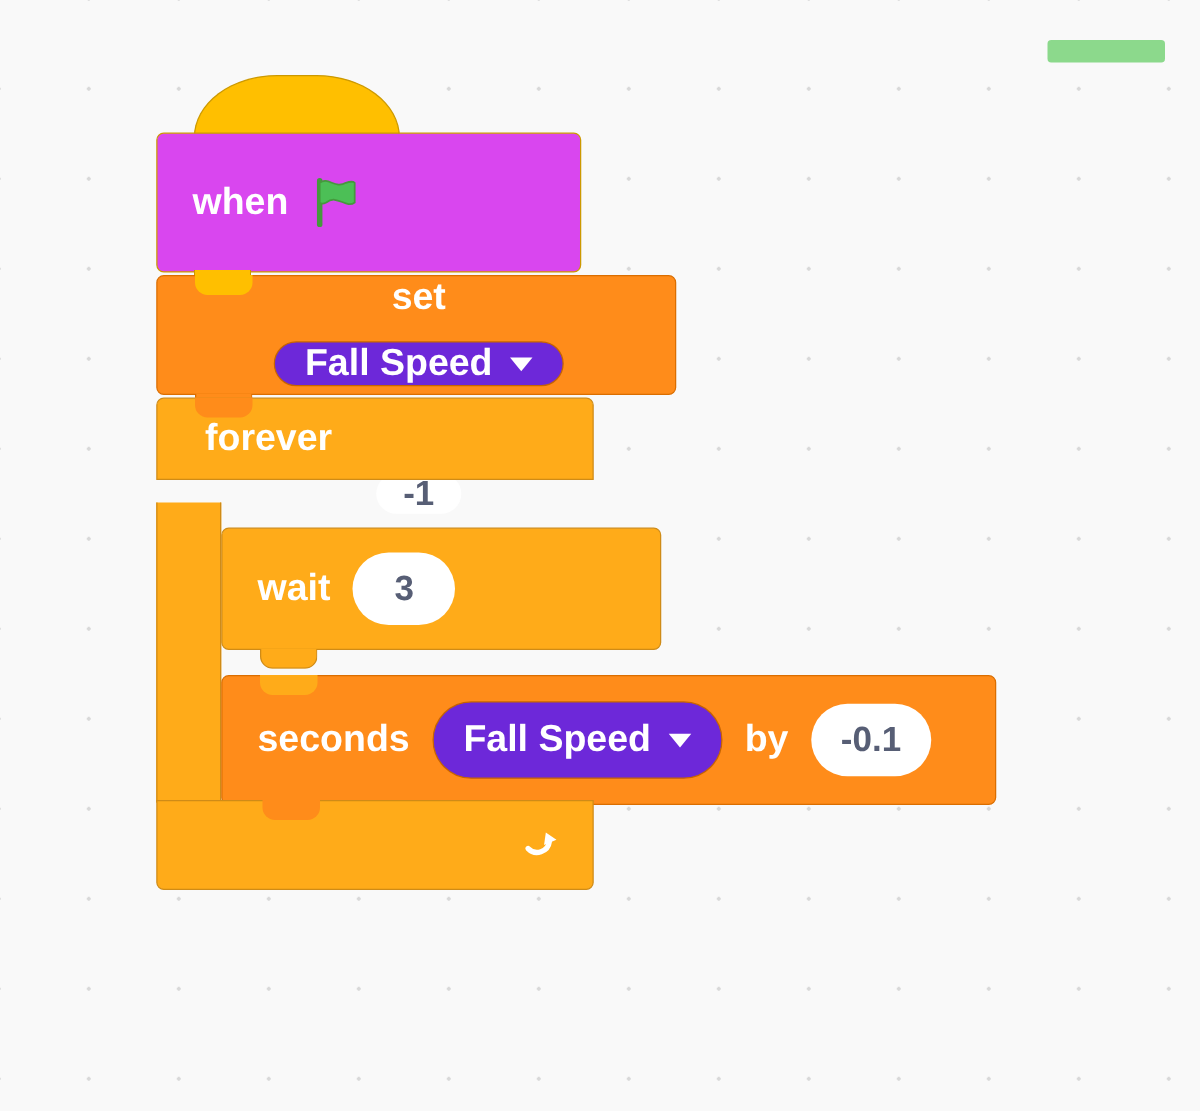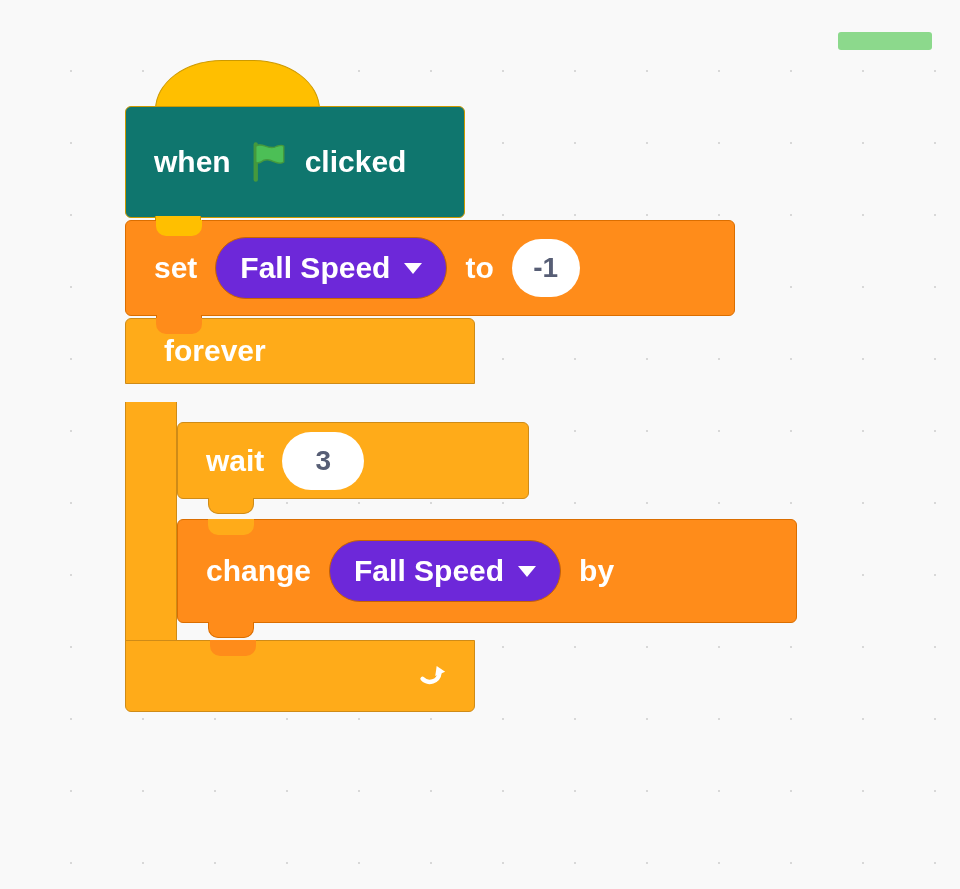--- a/index.html
+++ b/index.html
@@ -19,21 +19,21 @@
     
     .hat {
       position: relative;
       width: 340px;
       height: 158px;
     }
     .hat-body {
       position: absolute;
       left: 0; bottom: 0;
       width: 100%; height: 112px;
-      background: #0f766e;
+      background: #d946ef;
       border: 1.5px solid #cc9900;
       border-radius: 6px 6px 6px 6px;
       display: flex;
       align-items: center;
       padding-left: 28px;
       gap: 16px;
     }
     .hat-bump {
       position: absolute;
       left: 30px; top: 0;
@@ -117,21 +117,21 @@
       height: 58px;
       min-width: 68px;
       padding: 0 20px;
       display:flex; align-items:center; justify-content:center;
       color:#575e75;
       font-size:28px;
       font-weight:600;
     }
 
     
-    .set-block { width: 610px; margin-top: 2px; }
+    .set-block { width: 416px; margin-top: 2px; flex-direction: column; }
 
     
     .cblock {
       position: relative;
       margin-top: 2px;
       width: 350px;
     }
     .c-top {
       background: #ffab19;
       border: 1.5px solid #cf8b17;
@@ -179,21 +179,21 @@
 
     .inner-stack {
       position:absolute;
       left:52px; top: 104px;
     }
     .wait-block {
       width: 352px;
       background:#ffab19;
       border:1.5px solid #cf8b17;
     }
-    .wait-block { height: 77px; }
+    .wait-block { height: 98px; }
     .wait-block .notch-bot { background:#ffab19; border:1.5px solid #cf8b17; border-top:none; }
 
     .change-block {
       width: 620px;
       height: 104px;
       margin-top: 20px;
       padding-right: 20px;
     }
     .change-block .notch-top {
       background:#ffab19;
@@ -218,21 +218,20 @@
   <div class="hat">
     <div class="hat-bump"></div>
     <div class="hat-body">
       <span class="label">when</span>
       <span class="flag-icon">
         <svg viewBox="0 0 24 24">
             <path fill="#45993d" d="M5 2 L5 22" stroke="#45993d" stroke-width="2.5" stroke-linecap="round"></path>
             <path fill="#4cbf56" stroke="#45993d" stroke-width="0.8" d="M5 3 C 9 0, 12 6, 17 3 C 20 2, 21 3, 21 3 L21 12 C 17 15, 13 8, 8 12 C 6 13, 5 12, 5 12 Z"></path>
           </svg>
       </span>
-      <span class="label">clicked</span>
     </div>
     <div class="notch-bottom"></div>
   </div>
 
   <div class="block set-block">
     <div class="notch-top" style="background:#ffbf00;"></div>
     <span>set</span>
     <div class="dropdown">
       <span>Fall Speed</span>
       <span class="caret"></span>
@@ -255,26 +254,29 @@
       <div class="block wait-block">
         <span>wait</span>
         <div class="num-input" style="min-width:82px;">
           <span>3</span>
         </div>
         <div class="notch-bot"></div>
       </div>
 
       <div class="block change-block">
         <div class="notch-top"></div>
-        <span>change</span>
+        <span>seconds</span>
         <div class="dropdown">
           <span>Fall Speed</span>
           <span class="caret"></span>
         </div>
         <span>by</span>
+        <div class="num-input" style="min-width:96px;">
+          <span>-0.1</span>
+        </div>
         <div class="notch-bot"></div>
       </div>
     </div>
 
     <div class="c-bottom">
       <div class="inner-notch"></div>
       <span class="loop-icon">
         <svg viewBox="0 0 24 24">
             <path fill="none" stroke="#fff" stroke-width="3" stroke-linecap="round" d="M6 14 A 7 7 0 0 0 18 10"></path>
             <path fill="#fff" d="M16 5 L22 9 L15 12 Z"></path>

